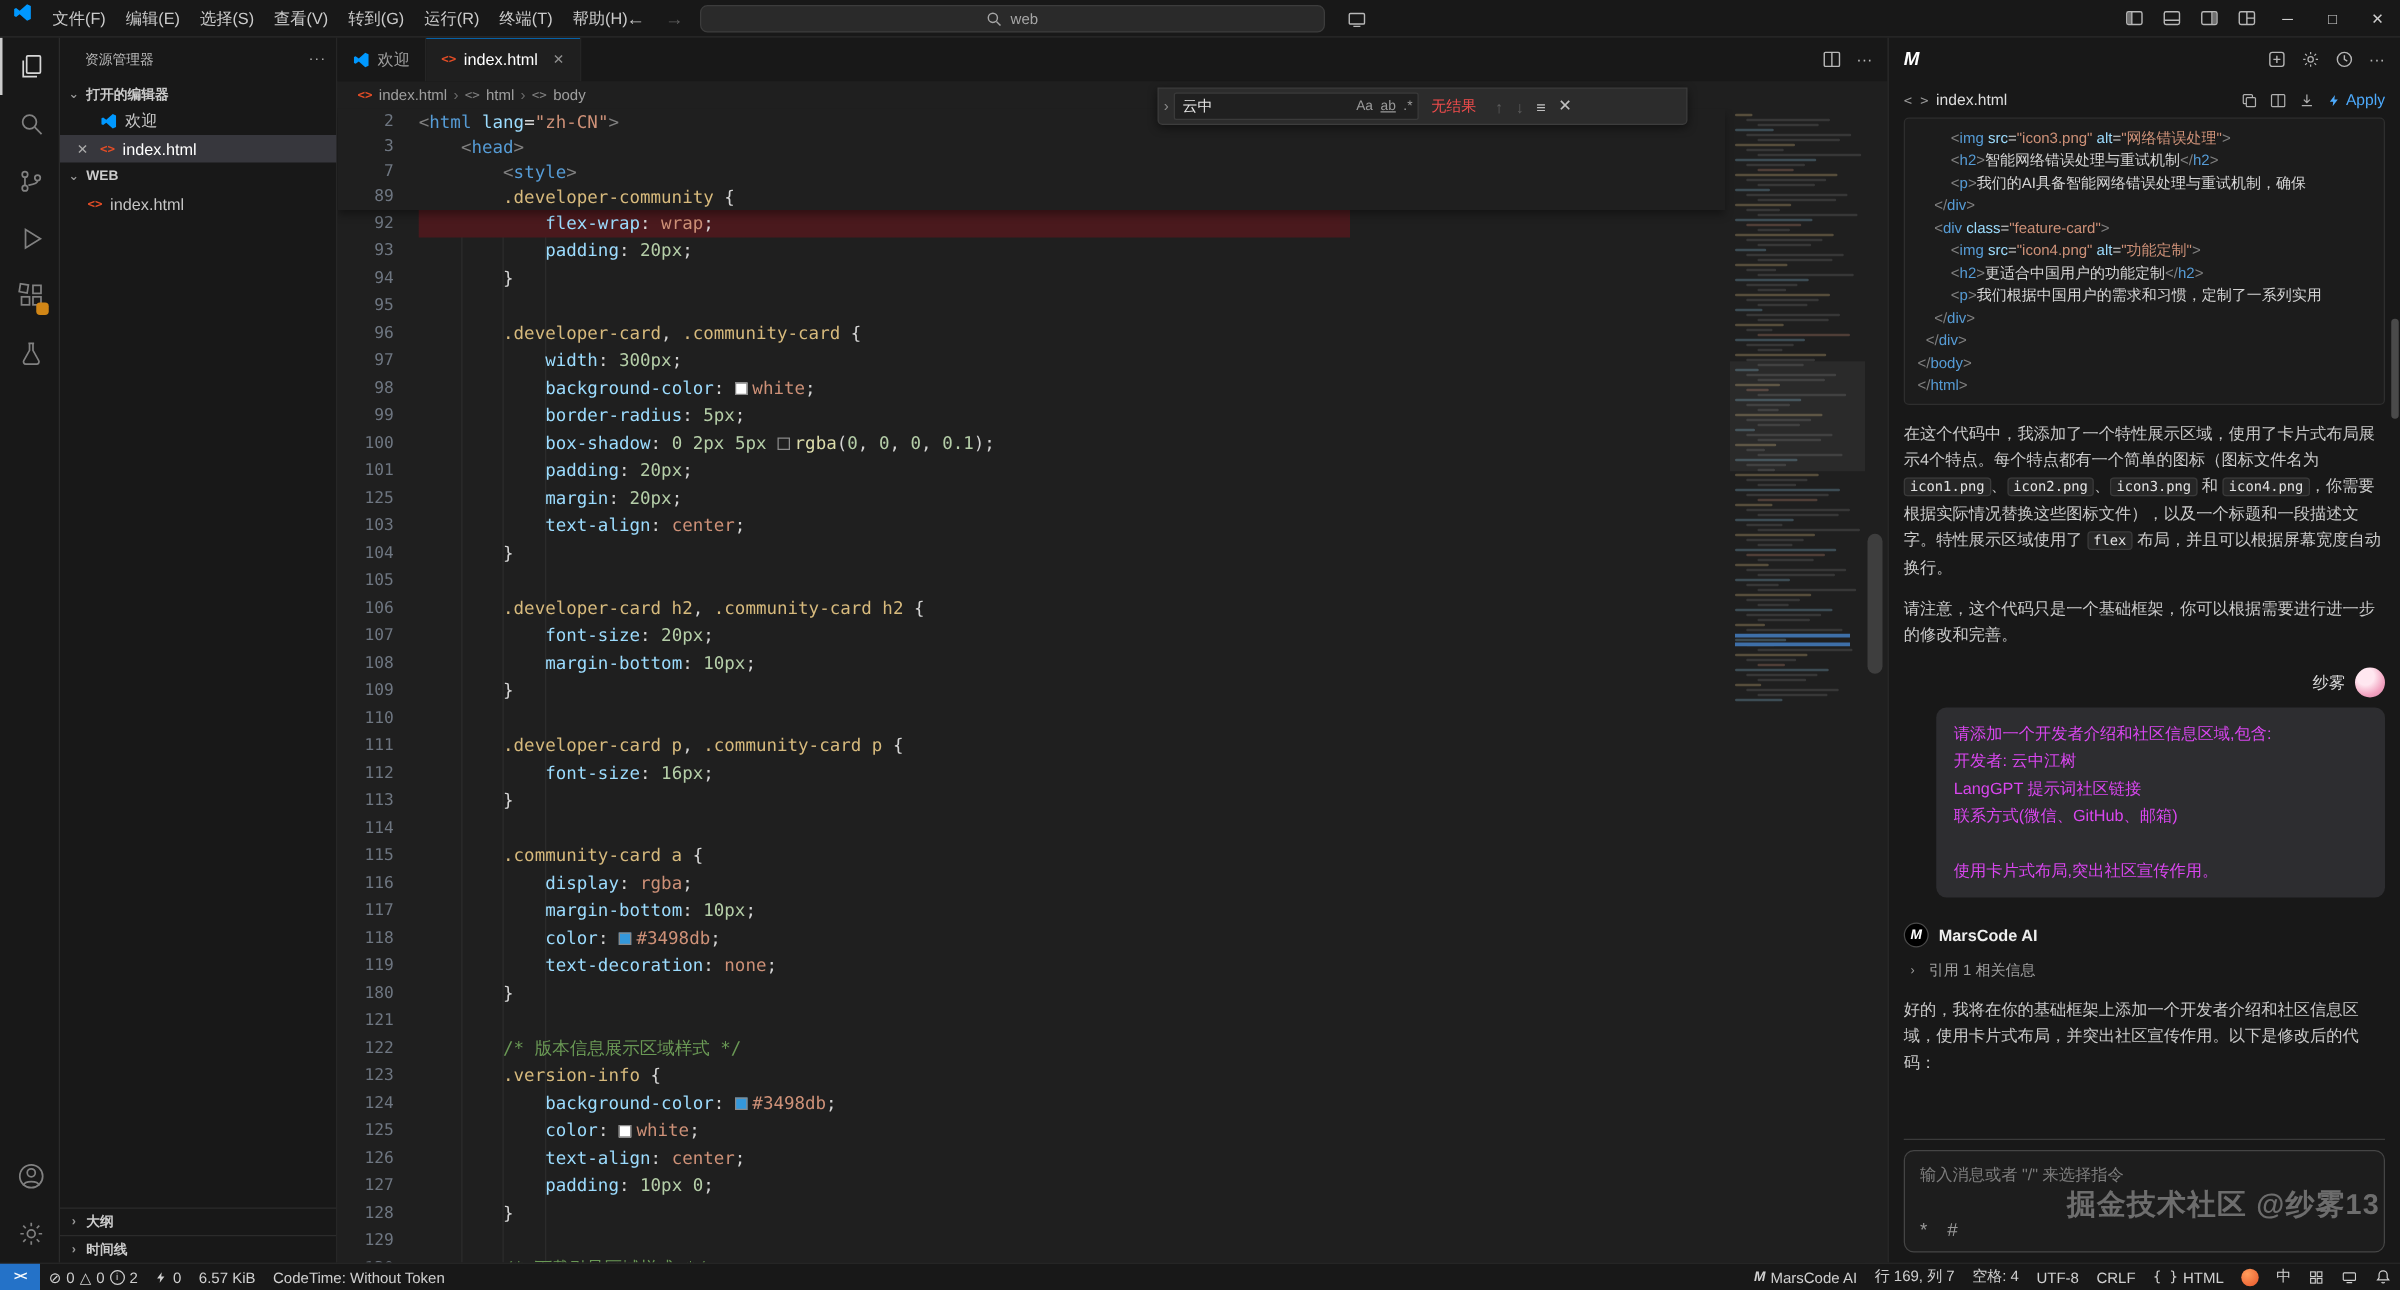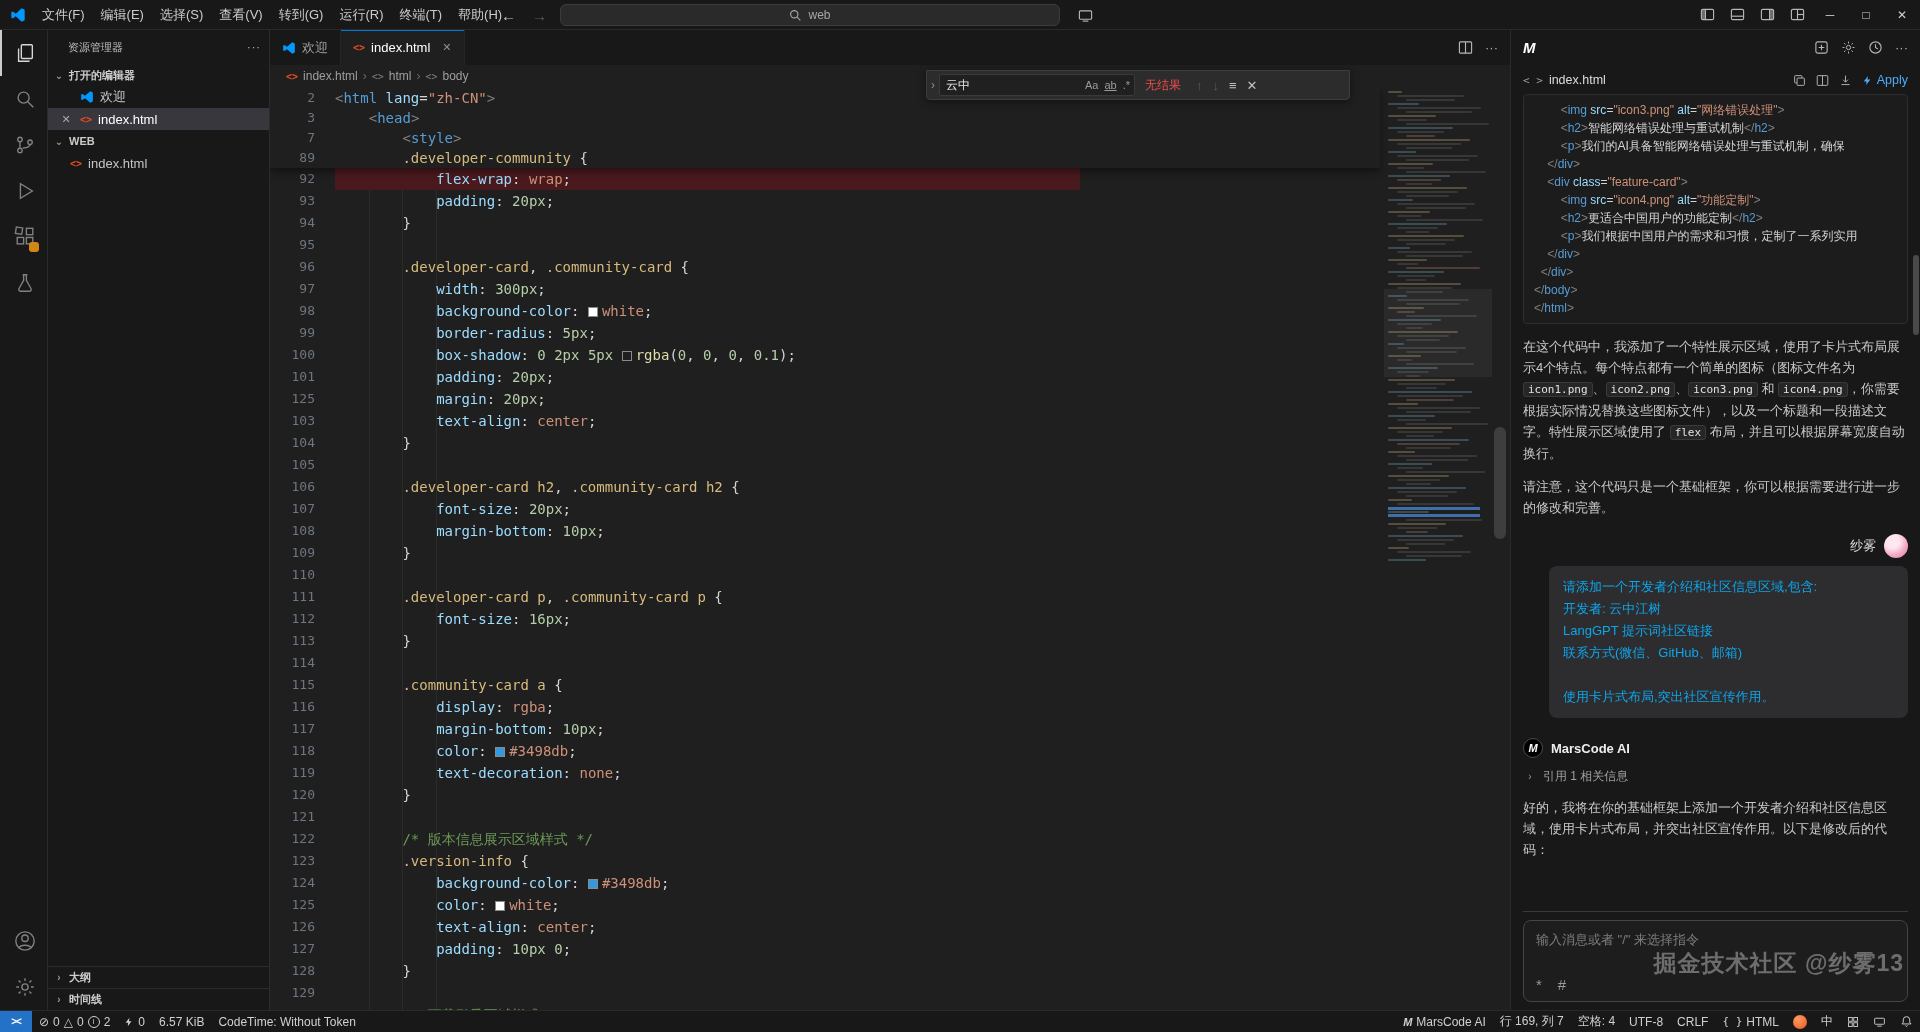--- a/index.html
+++ b/index.html
@@ -2,21 +2,21 @@
 <html><head>
 <meta charset="utf-8">
 <style>
 *{margin:0;padding:0;box-sizing:border-box}
 html,body{width:1920px;height:1032px;overflow:hidden;background:#1f1f1f;
   font-family:"Liberation Sans","DejaVu Sans",sans-serif;font-size:13px;color:#ccc}
 svg{display:block}
 
 
 .titlebar{height:30px;background:#181818;border-bottom:1px solid #2a2a2a;display:flex;align-items:center;position:relative;z-index:60}
-.tb-left{display:flex;align-items:center;padding-left:10px}
+.tb-left{display:flex;padding-left:10px}
 .vslogo{margin-right:8px}
 .menubar{display:flex}
 .menu-item{padding:4px 8px;border-radius:4px;color:#ccc;font-size:13px}
 .tb-center{position:absolute;left:498px;top:0;height:30px;display:flex;align-items:center;gap:10px}
 .nav-arrow{color:#c5c5c5;font-size:15px;padding:0 3px}
 .nav-arrow.dim{color:#5f5f5f}
 .cmd-center{width:500px;height:22px;background:#2a2a2a;border:1px solid #3c3c3c;border-radius:6px;display:flex;align-items:center;justify-content:center;gap:6px;color:#a6a6a6;font-size:12px}
 .tb-right{margin-left:auto;display:flex;align-items:center;height:100%}
 .tb-ic{width:30px;height:100%;display:flex;align-items:center;justify-content:center;color:#b8b8b8}
 .win-btn{width:36px;height:100%;display:flex;align-items:center;justify-content:center;color:#cfcfcf;font-size:12px}
@@ -92,21 +92,21 @@
 .ai-filebar{display:flex;align-items:center;gap:6px;height:28px;font-size:12.5px;color:#dddddd}
 .codeic{color:#9a9a9a;font-family:"DejaVu Sans Mono",monospace;font-size:11px}
 .ai-file-icons{margin-left:auto;display:flex;gap:10px;color:#b0b0b0;align-items:center}
 .ai-apply{color:#4daafc;display:flex;align-items:center;gap:4px;font-size:12.5px}
 .ai-code{background:#1c1c1c;border:1px solid #2e2e2e;border-radius:4px;padding:6px 0;overflow:hidden}
 .acline{height:18px;line-height:18px;font-size:12px;white-space:pre;padding:0 10px;overflow:hidden}
 .ai-para{margin-top:12px;font-size:13px;line-height:21px;color:#c9c9c9}
 .chip{background:#262626;border:1px solid #3a3a3a;border-radius:3px;padding:0 4px;font-size:11px;color:#e2e2e2;font-family:"DejaVu Sans Mono",monospace}
 .user-row{display:flex;justify-content:flex-end;align-items:center;gap:8px;margin-top:16px;color:#dddddd;font-size:13px}
 .avatar{width:24px;height:24px;border-radius:50%;background:radial-gradient(circle at 35% 30%,#ffe7f0 0 30%,#f2a3c0 65%,#d97fa6)}
-.user-card{background:#2d2d30;border-radius:8px;padding:10px 14px;margin:8px 0 0 26px;font-size:13px;line-height:22px;color:#0ea5e9}
+.user-card{background:#2d2d30;border-radius:8px;padding:10px 14px;margin:8px 0 0 26px;font-size:13px;line-height:22px;color:#d946ef}
 .ai-id{display:flex;align-items:center;gap:8px;margin-top:20px}
 .ai-avatar{width:20px;height:20px;border-radius:50%;background:#000;border:1px solid #4a4a4a;color:#fff;font-weight:bold;font-size:11px;display:flex;align-items:center;justify-content:center;font-style:italic}
 .ai-name{font-weight:700;color:#eeeeee}
 .ai-ref{margin-top:10px;color:#9f9f9f;font-size:12px;display:flex;gap:6px;align-items:center}
 .ai-inputwrap{padding:0 12px 8px}
 .ai-divider{height:1px;background:#3a3a3a;margin-bottom:8px}
 .ai-input{border:1px solid #454545;border-radius:8px;background:#1d1d1d;height:82px;padding:10px 12px;position:relative}
 .placeholder{color:#7d7d7d;font-size:13px}
 .input-icons{position:absolute;left:12px;bottom:8px;color:#9a9a9a;font-size:15px;display:flex;gap:16px}
 .ai-sb{position:absolute;right:1px;top:225px;width:6px;height:80px;background:#4a4a4a;border-radius:3px}
@@ -459,21 +459,21 @@
           </div>
           <div class="cline">
             <span class="lnum">118</span>
             <span class="lbody"><span class="tk txt">            </span><span class="tk prop">color</span><span class="tk txt">: </span><span class="sw swB"></span><span class="tk str">#3498db</span><span class="tk txt">;</span></span>
           </div>
           <div class="cline">
             <span class="lnum">119</span>
             <span class="lbody"><span class="tk txt">            </span><span class="tk prop">text-decoration</span><span class="tk txt">: </span><span class="tk val">none</span><span class="tk txt">;</span></span>
           </div>
           <div class="cline">
-            <span class="lnum">120</span>
+            <span class="lnum">180</span>
             <span class="lbody"><span class="tk txt">        }</span></span>
           </div>
           <div class="cline">
             <span class="lnum">121</span>
             <span class="lbody"></span>
           </div>
           <div class="cline">
             <span class="lnum">122</span>
             <span class="lbody"><span class="tk txt">        </span><span class="tk com">/* 版本信息展示区域样式 */</span></span>
           </div>

